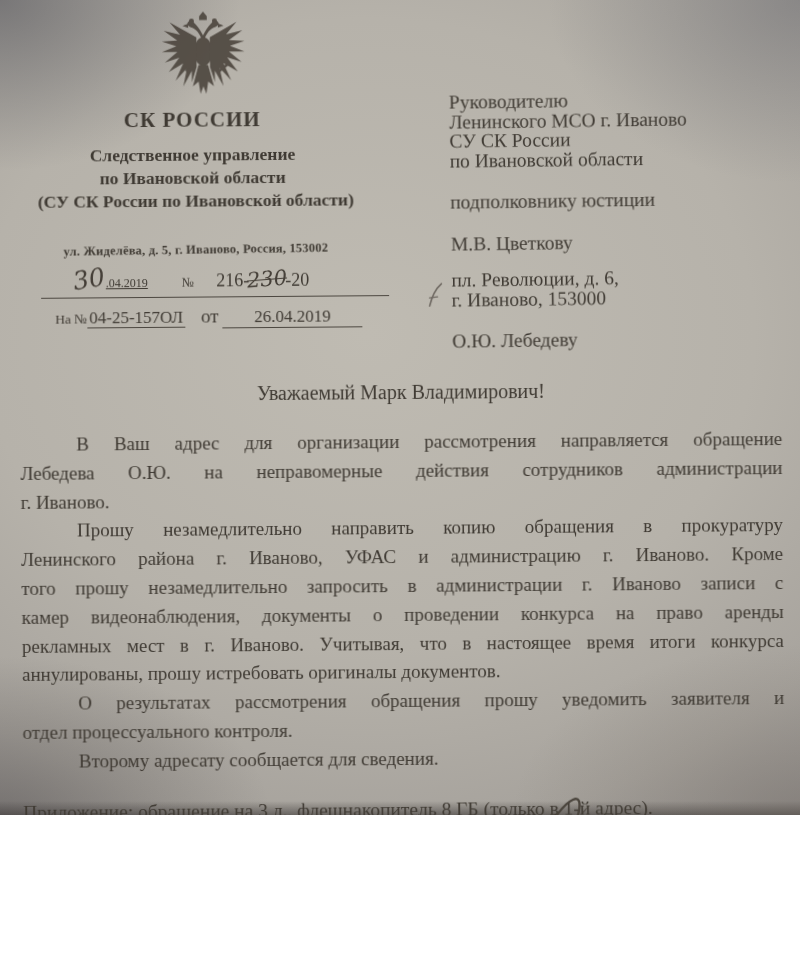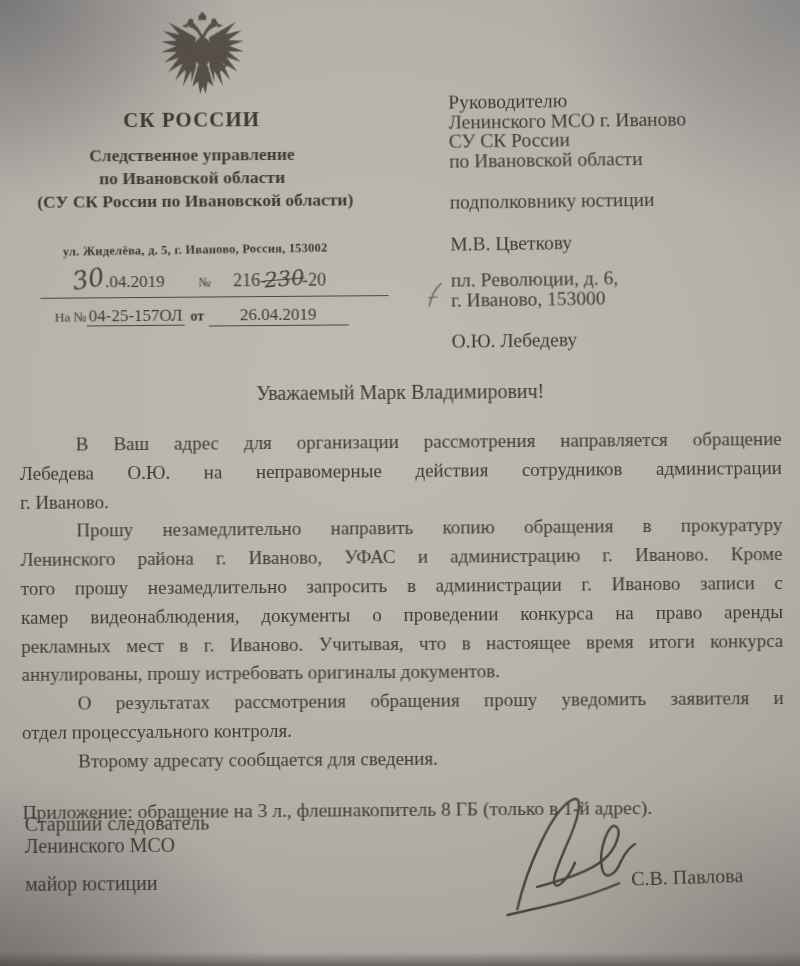--- a/index.html
+++ b/index.html
@@ -1,17 +1,17 @@
 <!DOCTYPE html>
 <html><head>
 <meta charset="utf-8">
 <style>
   html,body { margin:0; padding:0; }
   .stage {
-    position:relative; width:800px; height:966px; overflow:hidden;
+    position:relative; width:800px; height:815px; overflow:hidden;
     font-family:"Liberation Serif", serif;
     color:#3f3a33;
     background:
       radial-gradient(40% 28% at 0% 0%,   rgba(70,71,79,.50), rgba(70,71,79,0) 75%),
       radial-gradient(42% 30% at 100% 0%, rgba(96,97,104,.42), rgba(96,97,104,0) 75%),
       radial-gradient(45% 26% at 0% 100%, rgba(70,66,66,.45), rgba(70,66,66,0) 75%),
       radial-gradient(48% 28% at 100% 100%, rgba(104,96,88,.38), rgba(104,96,88,0) 75%),
       linear-gradient(to top, rgba(52,48,46,.55) 0px, rgba(52,48,46,0) 14px),
       radial-gradient(115% 92% at 46% 41%, #bfbbb2 0%, #b6b2aa 42%, #a7a39d 66%, #908d8d 86%, #7f7d80 100%);
   }
@@ -24,29 +24,29 @@
   .dept1 { position:absolute; left:0; top:143px; width:100%; font-size:17.5px; }
   .dept2 { position:absolute; left:0; top:166px; width:100%; font-size:17.5px; }
   .dept3 { position:absolute; left:-12px; top:189px; width:375px; font-size:17.5px; }
   .lh-addr { position:absolute; left:10px; top:241px; width:330px; font-size:12.5px; letter-spacing:.2px; transform:rotate(-0.4deg); }
 
   .refblock { position:absolute; left:30px; top:262px; width:360px; font-weight:normal; }
   .refrow1 { position:relative; height:34px; }
   .refrow1 .rule { position:absolute; left:12px; right:0; bottom:0; height:0; border-bottom:1.6px solid #4b463f; }
   .hand { font-family:"DejaVu Serif", serif; font-style:italic; color:#443e37; }
   .day-hand { display:inline-block; font-size:25px; transform:rotate(-9deg); margin:0 1px 0 44px; }
-  .date-printed { font-size:17px; }
+  .date-printed { font-size:12px;text-decoration:underline; }
   .no-sign { font-size:13px; margin-left:34px; }
   .num-prefix,.num-suffix { font-size:18px; }
   .num-prefix { margin-left:22px; }
   .num-hand { display:inline-block; font-size:21px; transform:rotate(-4deg); text-decoration:line-through; text-decoration-thickness:1.2px; margin:0 -2px; }
   .refrow2 { position:relative; margin-top:8px; height:26px; white-space:nowrap; }
   .ref-label { font-size:13.5px; margin-left:26px; }
   .ref-number { font-size:17px; border-bottom:1.6px solid #4b463f; padding:0 2px; }
-  .ref-from { font-size:14px; margin:0 4px 0 6px;font-weight:bold; }
+  .ref-from { font-size:19px; margin:0 4px 0 16px; }
   .ref-date-wrap { display:inline-block; width:140px; text-align:center; border-bottom:1.6px solid #4b463f; font-size:17px; }
 
   
   .addr { position:absolute; left:452px; top:92px; width:330px; font-size:19.5px; line-height:19.5px; transform:rotate(-0.35deg); }
   .addr div { margin:0; }
   .addr .gap-s { height:22px; }
   .addr .gap-m { height:17px; }
   .checkmark { position:absolute; left:-25px; top:188px; }
 
   

